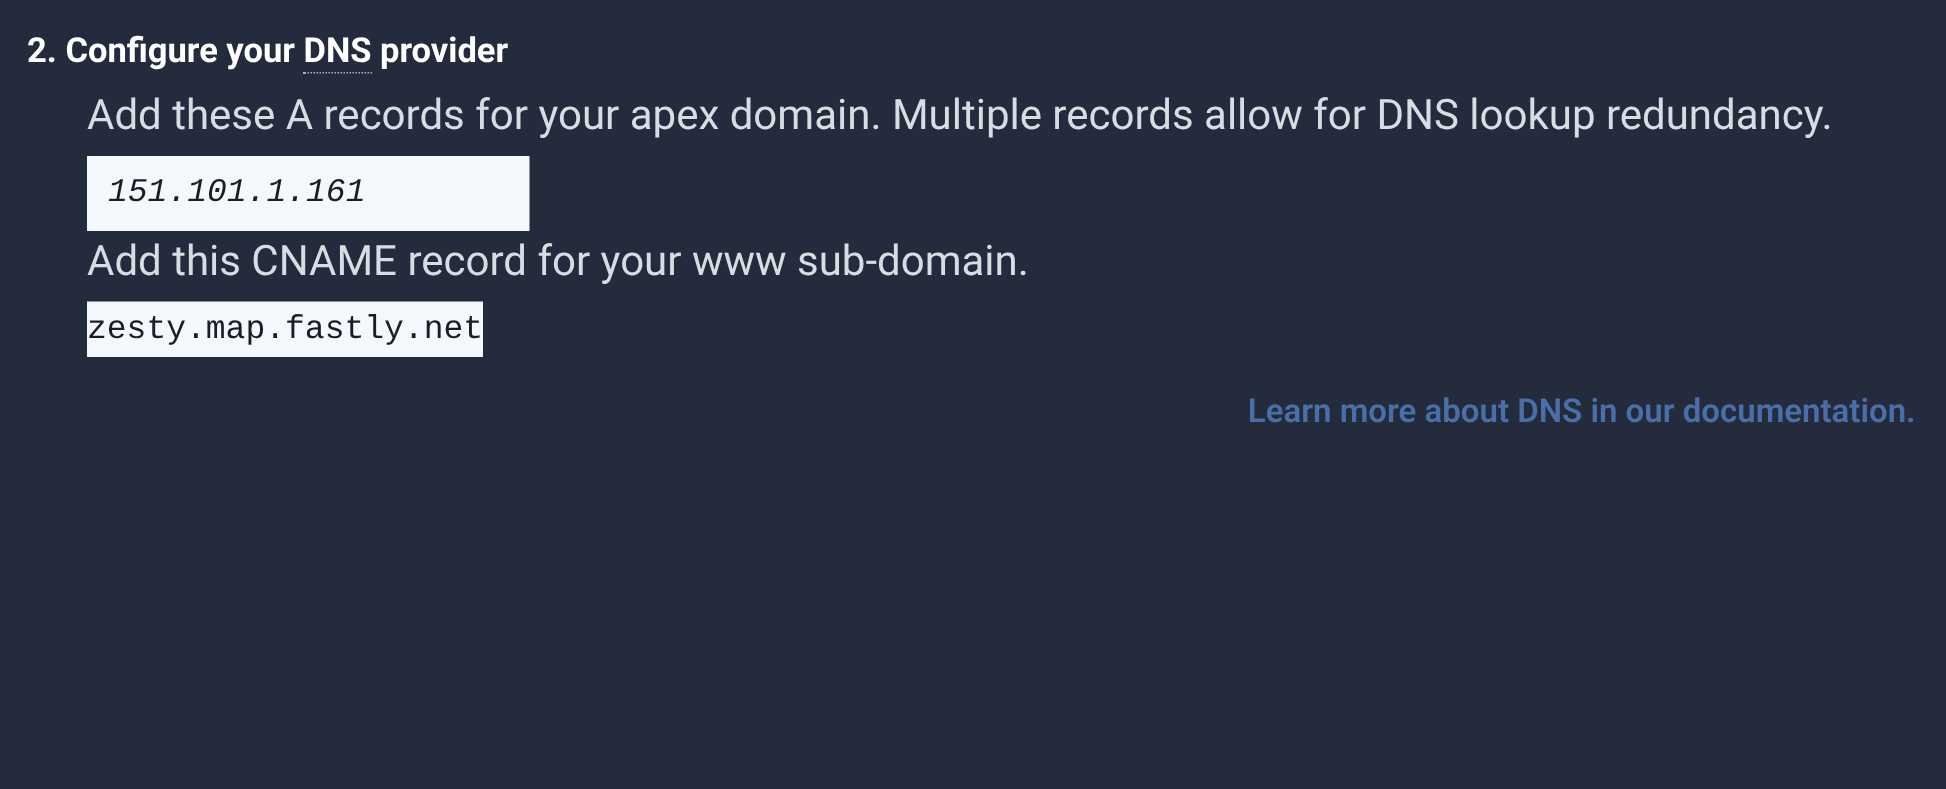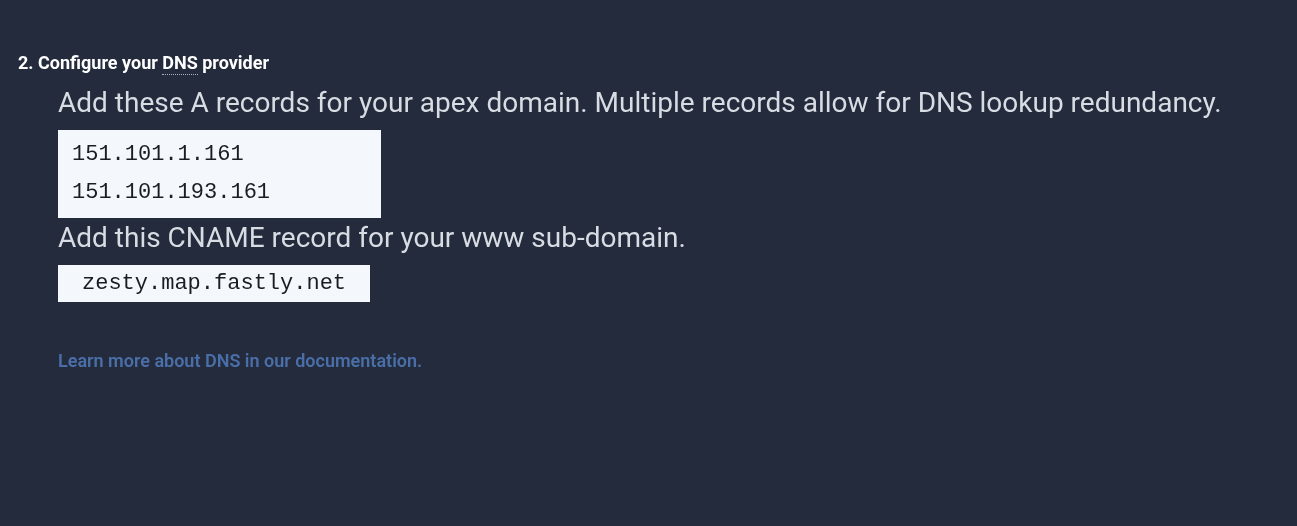--- a/index.html
+++ b/index.html
@@ -9,25 +9,24 @@
     }
     body {
       background-color: #242b3d;
       color: #e8ebef;
       font-family: -apple-system, BlinkMacSystemFont, "Segoe UI", Roboto, Helvetica, Arial, sans-serif;
       padding: 20px 20px 20px 18px;
       width: 1297px;
       height: 526px;
     }
     .step-heading {
-      font-size: 18px;
+      font-size: 23px;
       font-weight: 700;
       color: #ffffff;
       margin-bottom: 10px;
-      margin-top: 32px;
     }
     .step-number {
       display: inline;
     }
     .dns-underline {
       border-bottom: 1px dotted #aab0bc;
       padding-bottom: 1px;
     }
     .content {
       padding-left: 40px;
@@ -41,65 +40,66 @@
     .code-block {
       background-color: #f4f8fc;
       color: #1a1d23;
       font-family: "Courier New", Courier, monospace;
       font-size: 22px;
       padding: 12px 14px;
       display: inline-block;
       line-height: 1.0;
     }
     .code-block.records {
-      width: 323px;
+      width: 295px;
+      font-style: italic;
     }
     .code-line {
       padding: 8px 0;
     }
     .code-line:first-child {
       padding-top: 2px;
     }
     .code-line:last-child {
       padding-bottom: 2px;
     }
     .cname-section {
     }
     .cname-block {
       background-color: #f4f8fc;
       color: #1a1d23;
       font-family: "Courier New", Courier, monospace;
       font-size: 22px;
-      padding: 6px 24px;
+      padding: 6px 0;
       display: inline-block;
     }
     .learn-more {
       display: block;
-      margin-top: 48px;
+      margin-top: 24px;
       color: #4a6fa8;
-      font-size: 18px;
+      font-size: 22px;
       font-weight: 600;
       text-decoration: none;
       cursor: pointer;
+      text-align: right;
     }
   </style>
 </head>
 <body>
 
 <h2 class="step-heading">
   <span class="step-number">2.</span>
   <span>Configure your </span><span class="dns-underline">DNS</span><span> provider</span>
 </h2>
 
 <div class="content">
   <p class="description">Add these A records for your apex domain. Multiple records allow for DNS lookup redundancy.</p>
 
   <div class="code-block records">
     <div class="code-line">151.101.1.161</div>
-    <div class="code-line">151.101.193.161</div>
   </div>
 
   <div class="cname-section">
     <p class="description">Add this CNAME record for your www sub-domain.</p>
     <div class="cname-block">
       <span>zesty.map.fastly.net</span>
     </div>
   </div>
 
   <a class="learn-more">Learn more about DNS in our documentation.</a>

